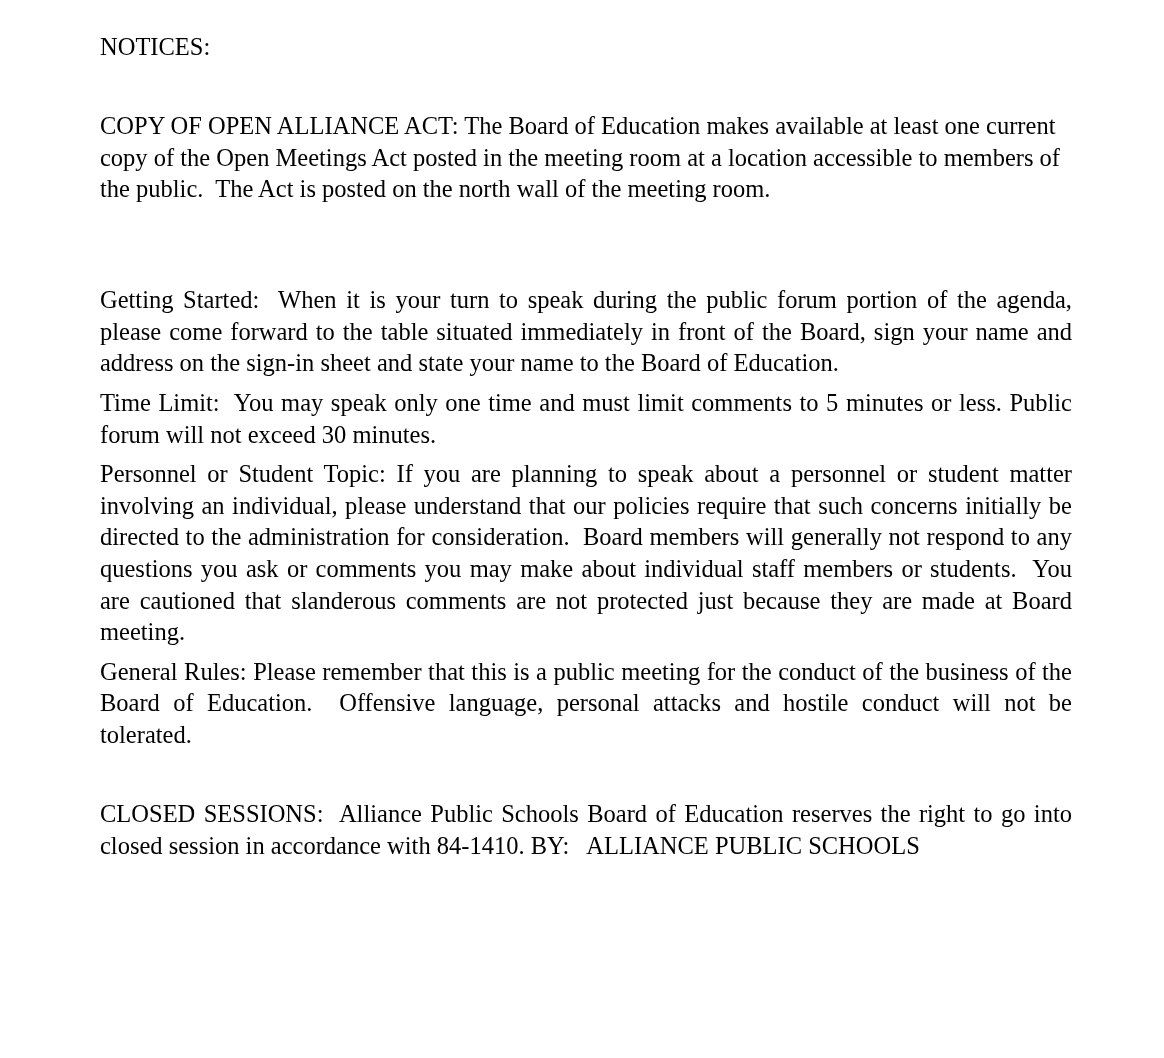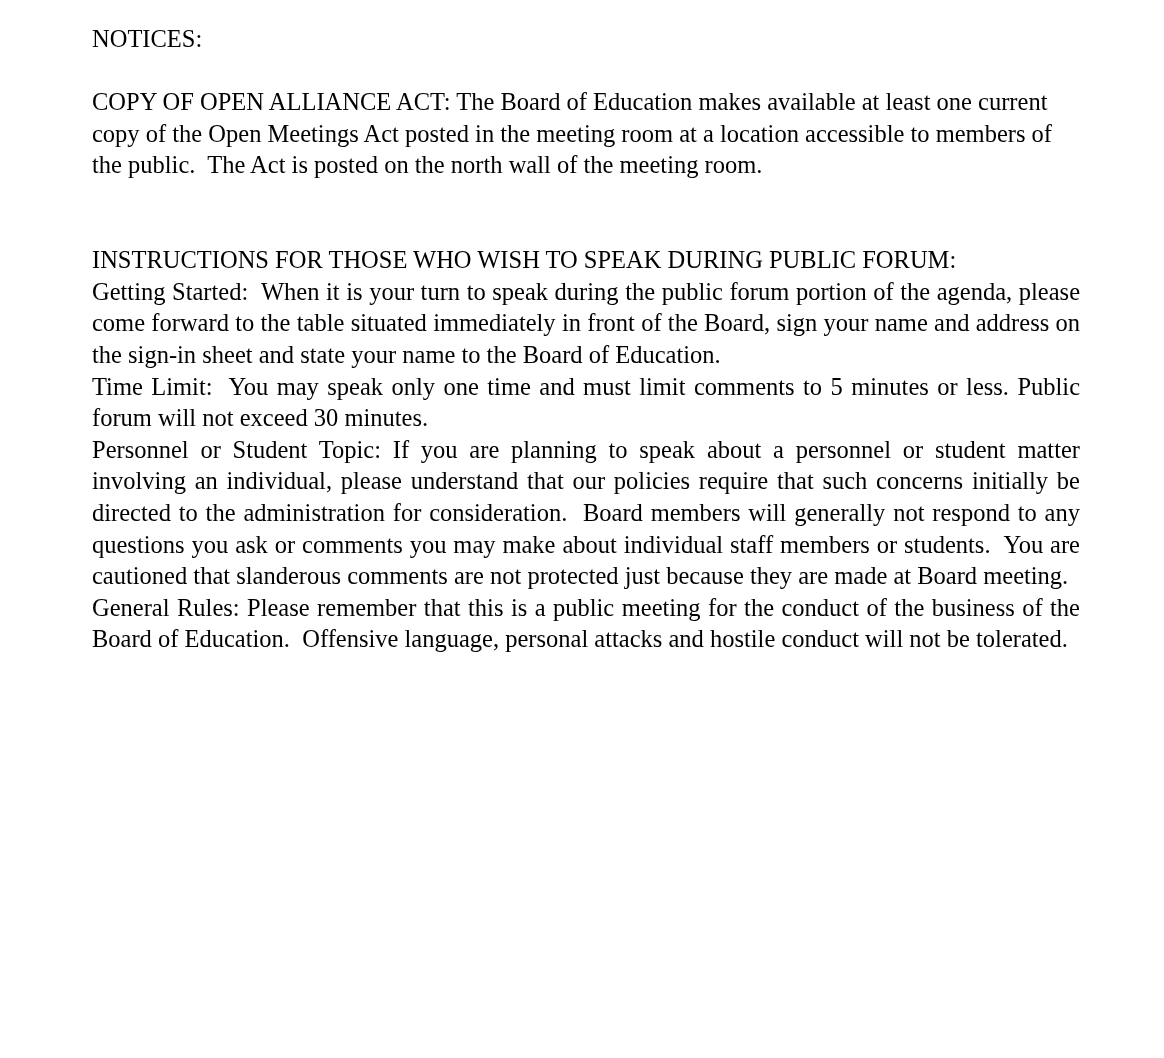--- a/index.html
+++ b/index.html
@@ -17,21 +17,21 @@
       font-size: 24.5px;
       line-height: 31.6px;
     }
     .page {
       position: absolute;
       left: 92px;
       top: 23px;
       width: 988px;
     }
     .block {
-      margin: 0;
+      margin: 8px;
     }
     .gap {
       height: 31.6px;
     }
     .left {
       text-align: left;
     }
     .justify {
       text-align: justify;
       text-align-last: left;
@@ -51,26 +51,26 @@
 
   <div class="gap"></div>
 
   <p class="block left ws"><span>COPY OF OPEN ALLIANCE ACT:</span><span> The Board of Education makes available at least one current copy of the Open Meetings Act posted in the meeting room at a location accessible to members of the public.  The Act is posted on the north wall of the meeting room.</span></p>
 
   <div class="gap"></div>
 
 
   <div class="gap"></div>
 
-  <p class="block left">INSTRUCTIONS FOR THOSE WHO WISH TO SPEAK DURING PUBLIC FORUM:</p>
 
   <p class="block justify ws"><span class="u">Getting Started</span><span>:  When it is your turn to speak during the public forum portion of the agenda, please come forward to the table situated immediately in front of the Board, sign your name and address on the sign-in sheet and state your name to the Board of Education.</span></p>
 
   <p class="block justify ws"><span class="u">Time Limit</span><span>:  You may speak only one time and must limit comments to 5 minutes or less. Public forum will not exceed 30 minutes.</span></p>
 
   <p class="block justify ws"><span class="u">Personnel or Student Topic</span><span>: If you are planning to speak about a personnel or student matter involving an individual, please understand that our policies require that such concerns initially be directed to the administration for consideration.  Board members will generally not respond to any questions you ask or comments you may make about individual staff members or students.  You are cautioned that slanderous comments are not protected just because they are made at Board meeting.</span></p>
 
   <p class="block justify ws"><span class="u">General Rules</span><span>: Please remember that this is a public meeting for the conduct of the business of the Board of Education.  Offensive language, personal attacks and hostile conduct will not be tolerated.</span></p>
 
   <div class="gap"></div>
 
+  <p class="block justify ws"><span>CLOSED SESSIONS:</span><span>  Alliance Public Schools Board of Education reserves the right to go into closed session in accordance with 84-1410. BY:   ALLIANCE PUBLIC SCHOOLS</span></p>
 
 </div>
 
 </body></html>

